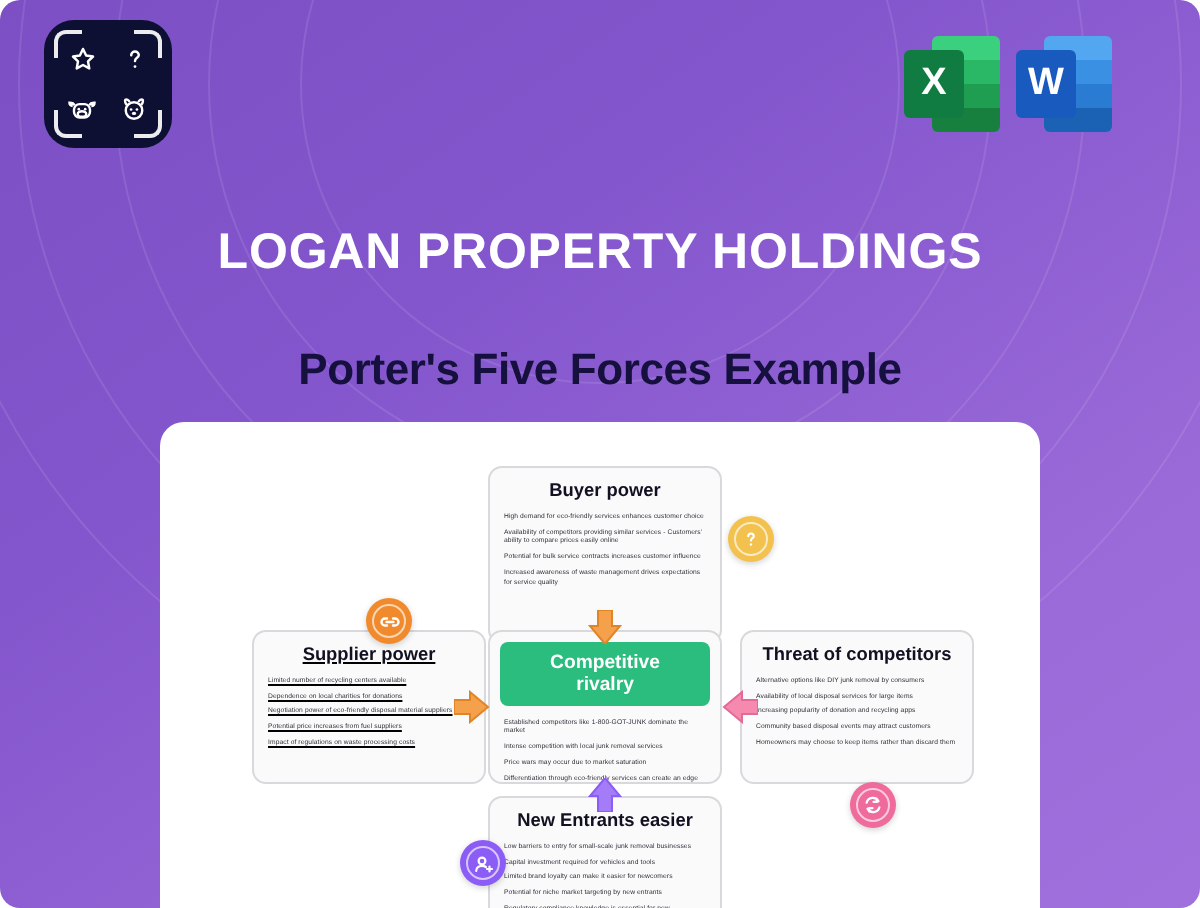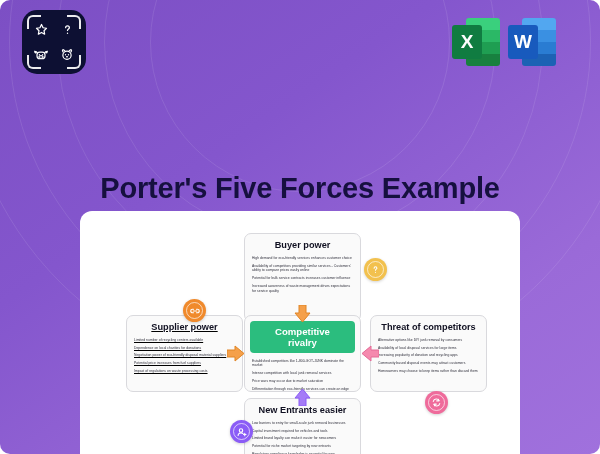--- a/index.html
+++ b/index.html
@@ -80,21 +80,21 @@
   #company-name {
     position: absolute; left: 0; right: 0; top: 112px;
     text-align: center;
     color: #ffffff;
     font-size: 25px; font-weight: bold; letter-spacing: .4px;
   }
   #deck-title {
     position: absolute; left: 0; right: 0; top: 172px;
     text-align: center;
     color: #16103f;
-    font-size: 29px; font-weight: bold; letter-spacing: -.2px;
+    font-size: 22px; font-weight: bold; letter-spacing: -.2px;
   }
 
   
   #card {
     position: absolute; left: 80px; top: 211px;
     width: 440px; height: 243px;
     background: #ffffff;
     border-radius: 12px 12px 0 0;
     overflow: hidden;
   }
@@ -220,20 +220,21 @@
   <div class="office" id="word-icon">
     <span class="backsheet">
         <i></i>
         <i></i>
         <i></i>
         <i></i>
       </span>
     <span class="tile">W</span>
   </div>
 
+  <div id="company-name">LOGAN PROPERTY HOLDINGS</div>
   <div id="deck-title">Porter's Five Forces Example</div>
 
   <div id="card">
     <div id="diagram">
 
       <div class="fbox" id="box-buyer">
         <div class="hdr">Buyer power</div>
         <ul>
           <li>High demand for eco-friendly services enhances customer choice</li>
           <li>Availability of competitors providing similar services  -  Customers' ability to compare prices easily online</li>

